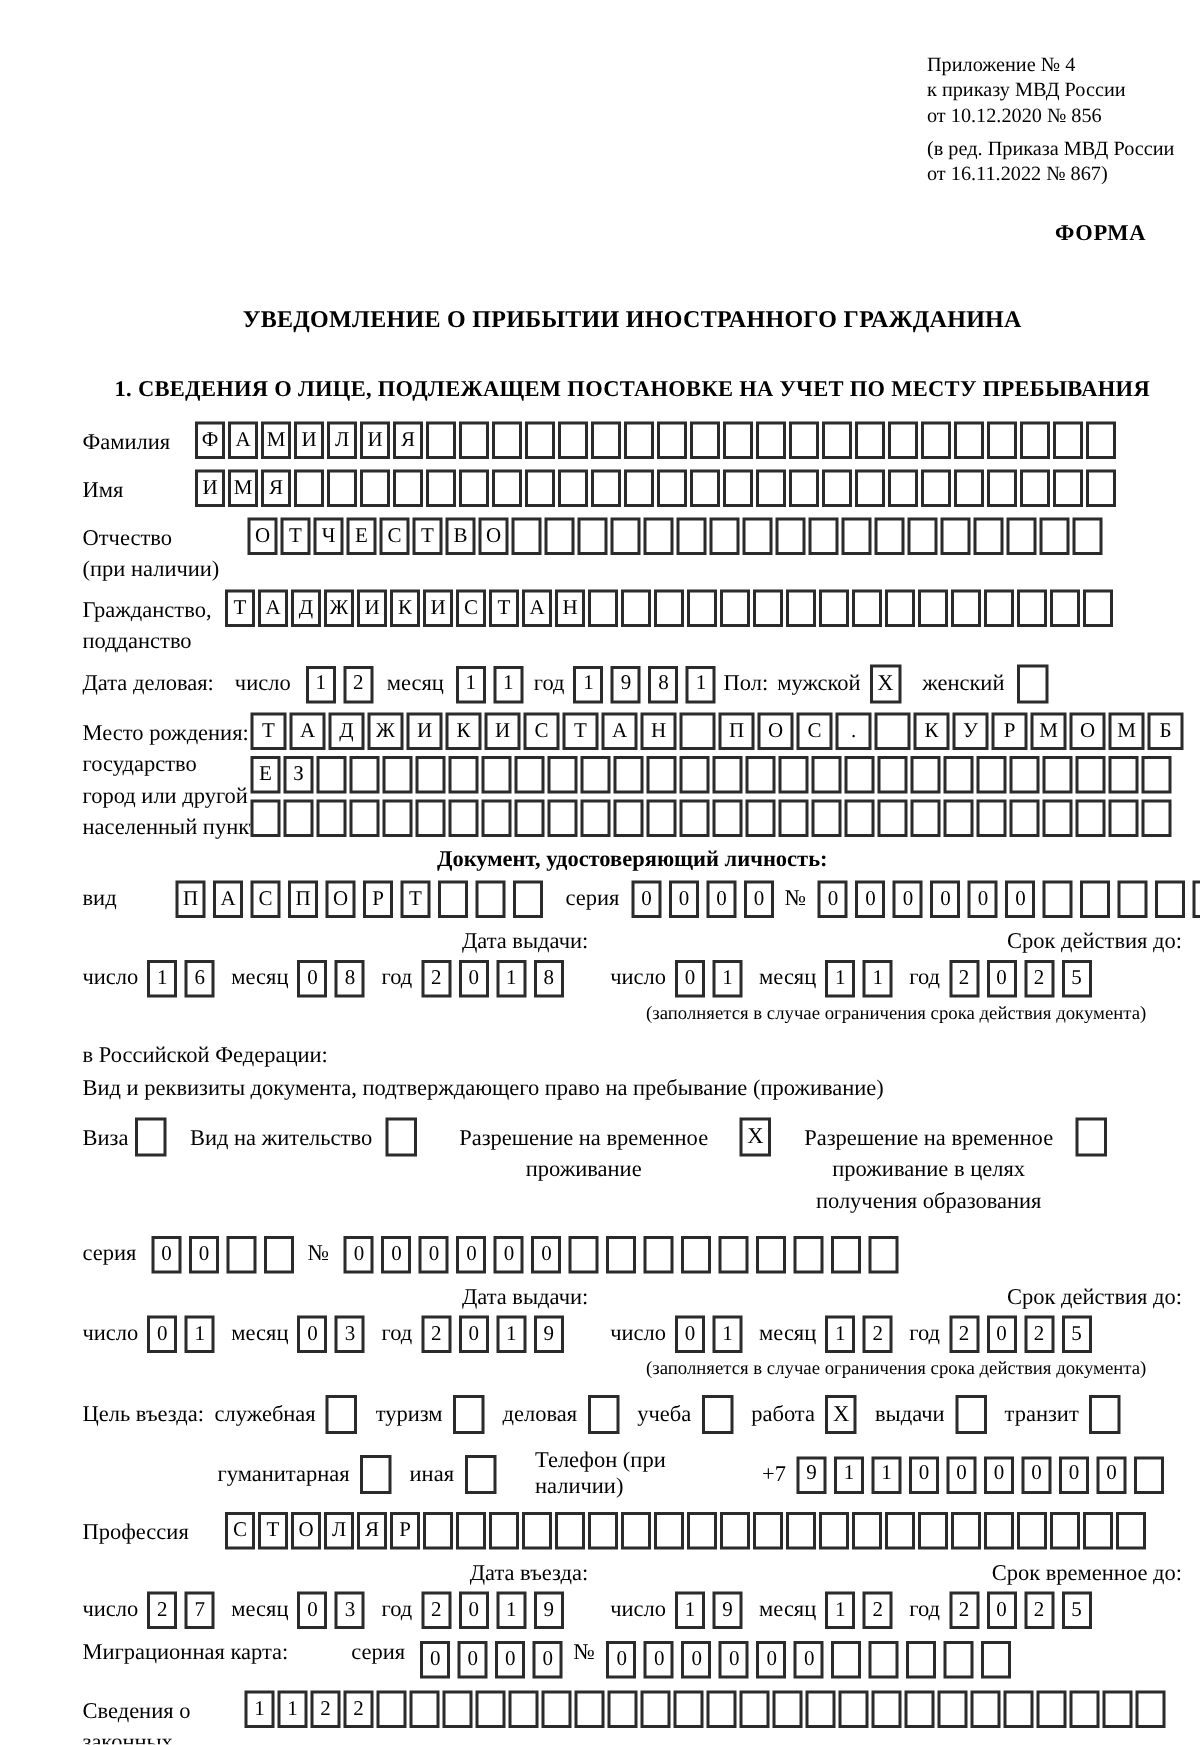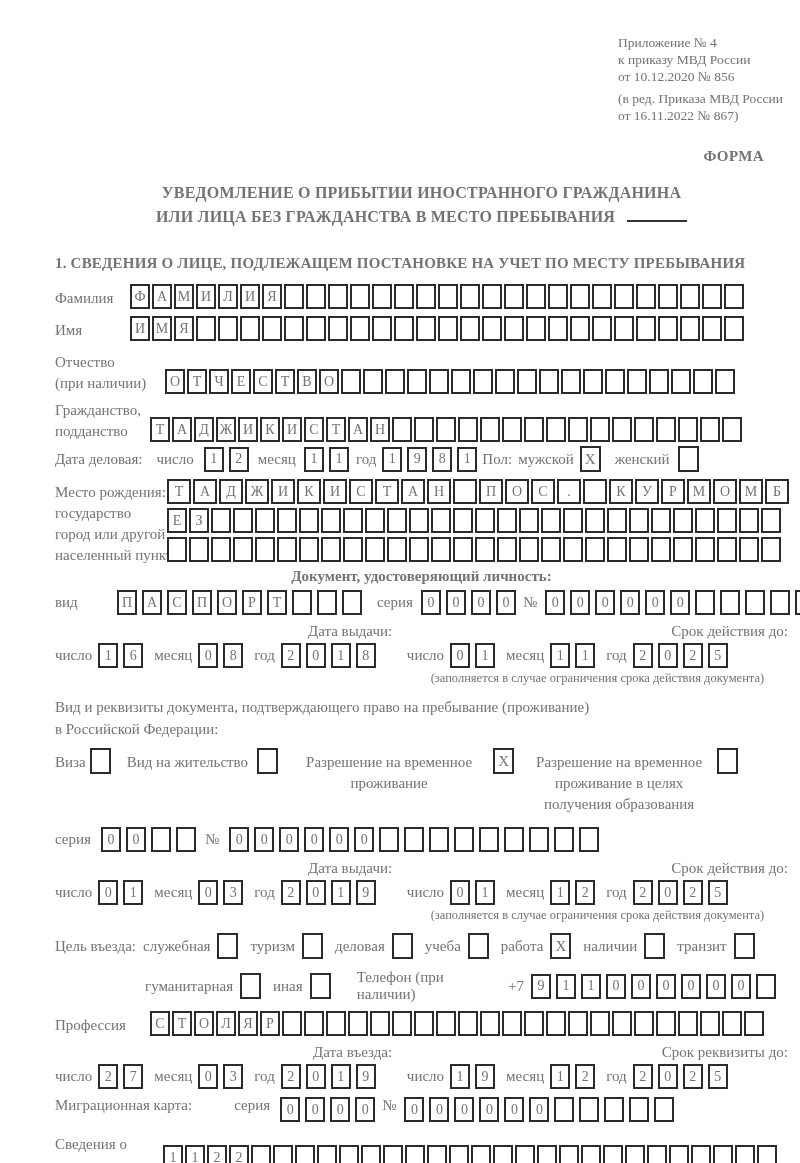--- a/index.html
+++ b/index.html
@@ -1,32 +1,32 @@
 <!DOCTYPE html>
 <html><head>
 <meta charset="utf-8">
 <style>
   * { margin:0; padding:0; box-sizing:border-box; }
   html,body { background:#ffffff; }
   body { width:800px; }
   .page {
-    width:800px; height:1163px; background:#ffffff; color:#737373;
+    width:800px; height:1163px; background:#ffffff; color:#000000;
     font-family:"Liberation Serif", serif; font-size:15px;
     padding:34px 12px 8px 55px; overflow:hidden; position:relative;
   }
   
   .appendix { margin-left:563px; font-size:13.5px; line-height:17px; }
   .appendix .rev-gap { margin-top:5px; }
   .forma { text-align:right; padding-right:24px; font-weight:bold; font-size:15px; margin-top:24px; letter-spacing:0.4px; }
   
-  .title { text-align:center; font-weight:bold; font-size:16px; line-height:24px; margin-top:16px; letter-spacing:0.2px; }
+  .title { text-align:center; font-weight:bold; font-size:16px; line-height:24px; margin-top:37px; letter-spacing:0.2px; }
   .title-underline { display:inline-block; width:60px; border-bottom:2px solid #333; height:14px; margin-left:12px; }
-  .sec-heading { font-weight:bold; font-size:15px; margin-top:26px; letter-spacing:0.2px; }
+  .sec-heading { font-weight:bold; font-size:15px; margin-top:26px; letter-spacing:0.2px;text-align:center; }
   
-  .frow { display:flex; align-items:flex-end; margin-top:7px; }
+  .frow { display:flex; align-items:flex-start; margin-top:7px; }
   .flabel { flex:0 0 auto; padding-top:4px; line-height:21px; white-space:nowrap; }
   .w75 { width:75px; } .w95 { width:95px; } .w110 { width:110px; } .w112 { width:112px; } .w62 { width:62px; }
   .boxes { display:flex; flex:0 0 auto; }
   .box {
     width:20px; height:25px; border:2px solid #2b2b2b; margin-right:2px;
     display:flex; align-items:center; justify-content:center;
     font-size:14px; flex:0 0 auto; background:#fff;
   }
   .boxes.sp .box { margin-right:5px; }
   .boxes.wide .box { width:24px; }
@@ -71,21 +71,20 @@
     <div>к приказу МВД России</div>
     <div>от 10.12.2020 № 856</div>
     <div class="rev-gap">(в ред. Приказа МВД России</div>
     <div>от 16.11.2022 № 867)</div>
   </div>
 
   <div class="forma">ФОРМА</div>
 
   <div class="title">
     <div>УВЕДОМЛЕНИЕ О ПРИБЫТИИ ИНОСТРАННОГО ГРАЖДАНИНА</div>
-    <div><span>ИЛИ ЛИЦА БЕЗ ГРАЖДАНСТВА В МЕСТО ПРЕБЫВАНИЯ</span><span class="title-underline"></span></div>
   </div>
 
   <div class="sec-heading">1. СВЕДЕНИЯ О ЛИЦЕ, ПОДЛЕЖАЩЕМ ПОСТАНОВКЕ НА УЧЕТ ПО МЕСТУ ПРЕБЫВАНИЯ</div>
 
   <div class="frow" style="margin-top:12px;">
     <span class="flabel w75">Фамилия</span>
     <span class="boxes">
         <span class="box">Ф</span>
         <span class="box">А</span>
         <span class="box">М</span>
@@ -426,22 +425,22 @@
             <span class="box">0</span>
             <span class="box">2</span>
             <span class="box">5</span>
           </span>
       </div>
       <div class="dnote">(заполняется в случае ограничения срока действия документа)</div>
     </div>
   </div>
 
   <div class="intro">
+    <div>в Российской Федерации:</div>
     <div>Вид и реквизиты документа, подтверждающего право на пребывание (проживание)</div>
-    <div>в Российской Федерации:</div>
   </div>
 
   <div class="permits">
     <div class="perm">
       <span class="ptext">Виза</span>
       <span class="cbox" style="margin-left:4px;"></span>
     </div>
     <div class="perm">
       <span class="ptext">Вид на жительство</span>
       <span class="cbox"></span>
@@ -537,21 +536,21 @@
     <span>служебная</span>
     <span class="cbox"></span>
     <span>туризм</span>
     <span class="cbox"></span>
     <span>деловая</span>
     <span class="cbox"></span>
     <span>учеба</span>
     <span class="cbox"></span>
     <span>работа</span>
     <span class="cbox">X</span>
-    <span>наличии</span>
+    <span>выдачи</span>
     <span class="cbox"></span>
     <span>транзит</span>
     <span class="cbox"></span>
   </div>
 
   <div class="goal goal2">
     <span>гуманитарная</span>
     <span class="cbox"></span>
     <span>иная</span>
     <span class="cbox"></span>
@@ -622,21 +621,21 @@
         <span>год</span>
         <span class="boxes sp">
             <span class="box">2</span>
             <span class="box">0</span>
             <span class="box">1</span>
             <span class="box">9</span>
           </span>
       </div>
     </div>
     <div class="dcol-r">
-      <div class="dhead">Срок реквизиты до:</div>
+      <div class="dhead">Срок временное до:</div>
       <div class="dline">
         <span>число</span>
         <span class="boxes sp">
             <span class="box">1</span>
             <span class="box">9</span>
           </span>
         <span>месяц</span>
         <span class="boxes sp">
             <span class="box">1</span>
             <span class="box">2</span>

